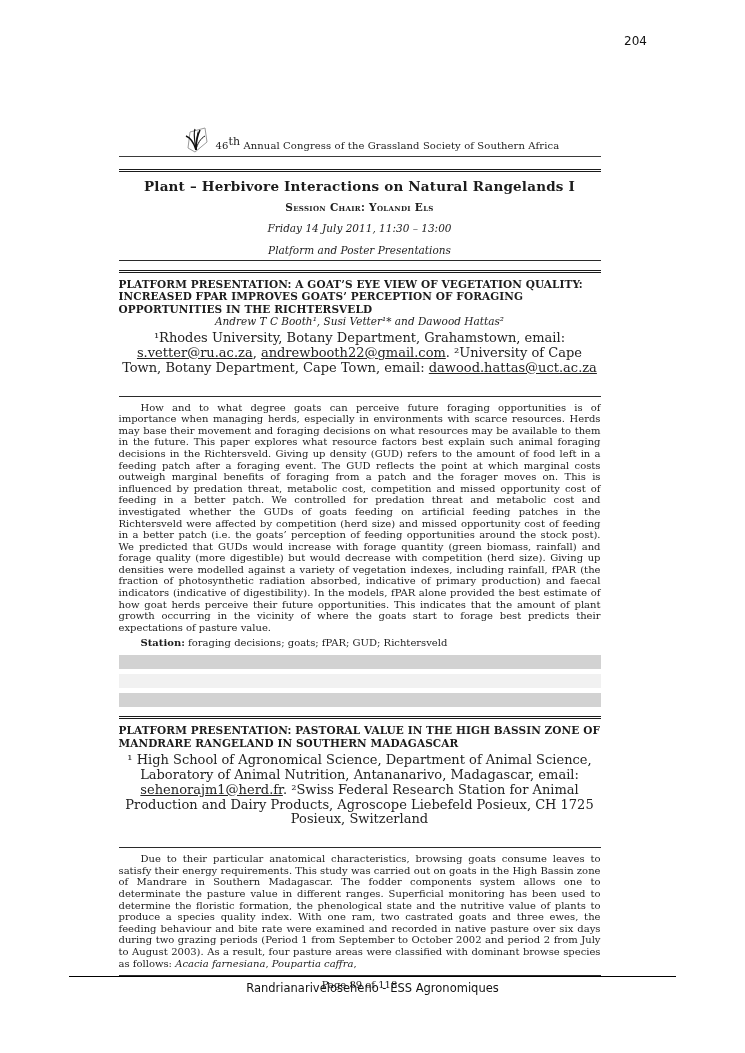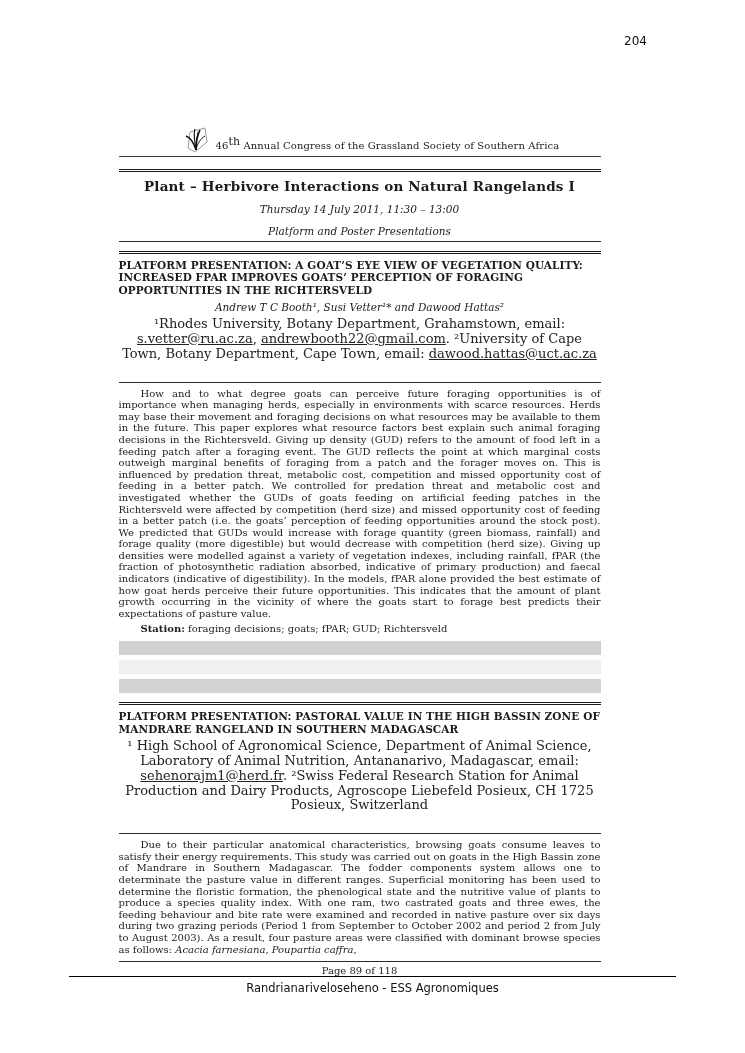--- a/index.html
+++ b/index.html
@@ -47,21 +47,21 @@
   .session-type{
     margin-top:10px;text-align:center;font-size:10.5px;font-style:italic;
     border-bottom:1.2px solid #2a2a2a;padding-bottom:4px;
   }
   .pres-rule{margin-top:9px;}
   .pres-title{
     margin-top:5px;text-align:left;
     font-size:10.5px;font-weight:bold;line-height:1.18;
     letter-spacing:0.1px;
   }
-  .pres-authors{margin-top:5px;text-align:center;font-size:10.5px;font-style:italic;}
+  .pres-authors{text-align:center;font-size:10.5px;font-style:italic;}
   .pres-affil{
     margin-top:4px;text-align:center;
     font-size:13px;line-height:1.14;color:#222;
     border-bottom:1.2px solid #2a2a2a;padding-bottom:20px;
   }
   .u{text-decoration:underline;}
   .it{font-style:italic;}
   .abstract{
     margin-top:5px;
     font-size:10px;line-height:1.16;
@@ -106,21 +106,22 @@
         <path d="M13 24 C12 16 10 8 12 3" stroke="#111" stroke-width="1.2" fill="none"></path>
         <path d="M13 24 C14 18 18 12 22 10" stroke="#111" stroke-width="1" fill="none"></path>
         <path d="M13 24 C13.5 15 15.5 8 15 5 C14 8 12.5 14 13 24 Z" fill="#111"></path>
       </svg>
       <div class="congress-text"><span>46</span><sup>th</sup><span> Annual Congress of the Grassland Society of Southern Africa</span></div>
     </div>
 
     <div class="rule-double"></div>
 
     <div class="session-title">Plant – Herbivore Interactions on Natural Rangelands I</div>
-    <div class="session-date">Thursday 14 July 2011, 11:30 – 13:00</div>
+    <div class="session-chair">Session Chair: Yolandi Els</div>
+    <div class="session-date">Friday 14 July 2011, 11:30 – 13:00</div>
     <div class="session-type">Platform and Poster Presentations</div>
 
     <div class="rule-double pres-rule"></div>
 
     <div class="pres-title">PLATFORM PRESENTATION: A GOAT’S EYE VIEW OF VEGETATION QUALITY: INCREASED FPAR IMPROVES GOATS’ PERCEPTION OF FORAGING OPPORTUNITIES IN THE RICHTERSVELD</div>
     <div class="pres-authors">Andrew T C Booth¹, Susi Vetter¹* and Dawood Hattas²</div>
     <div class="pres-affil"><span>¹Rhodes University, Botany Department, Grahamstown, email: </span><span class="u">s.vetter@ru.ac.za</span><span>, </span><span class="u">andrewbooth22@gmail.com</span><span>. ²University of Cape Town, Botany Department, Cape Town, email: </span><span class="u">dawood.hattas@uct.ac.za</span></div>
 
     <div class="abstract">How and to what degree goats can perceive future foraging opportunities is of importance when managing herds, especially in environments with scarce resources. Herds may base their movement and foraging decisions on what resources may be available to them in the future. This paper explores what resource factors best explain such animal foraging decisions in the Richtersveld. Giving up density (GUD) refers to the amount of food left in a feeding patch after a foraging event. The GUD reflects the point at which marginal costs outweigh marginal benefits of foraging from a patch and the forager moves on. This is influenced by predation threat, metabolic cost, competition and missed opportunity cost of feeding in a better patch. We controlled for predation threat and metabolic cost and investigated whether the GUDs of goats feeding on artificial feeding patches in the Richtersveld were affected by competition (herd size) and missed opportunity cost of feeding in a better patch (i.e. the goats’ perception of feeding opportunities around the stock post). We predicted that GUDs would increase with forage quantity (green biomass, rainfall) and forage quality (more digestible) but would decrease with competition (herd size). Giving up densities were modelled against a variety of vegetation indexes, including rainfall, fPAR (the fraction of photosynthetic radiation absorbed, indicative of primary production) and faecal indicators (indicative of digestibility). In the models, fPAR alone provided the best estimate of how goat herds perceive their future opportunities. This indicates that the amount of plant growth occurring in the vicinity of where the goats start to forage best predicts their expectations of pasture value.</div>
 

